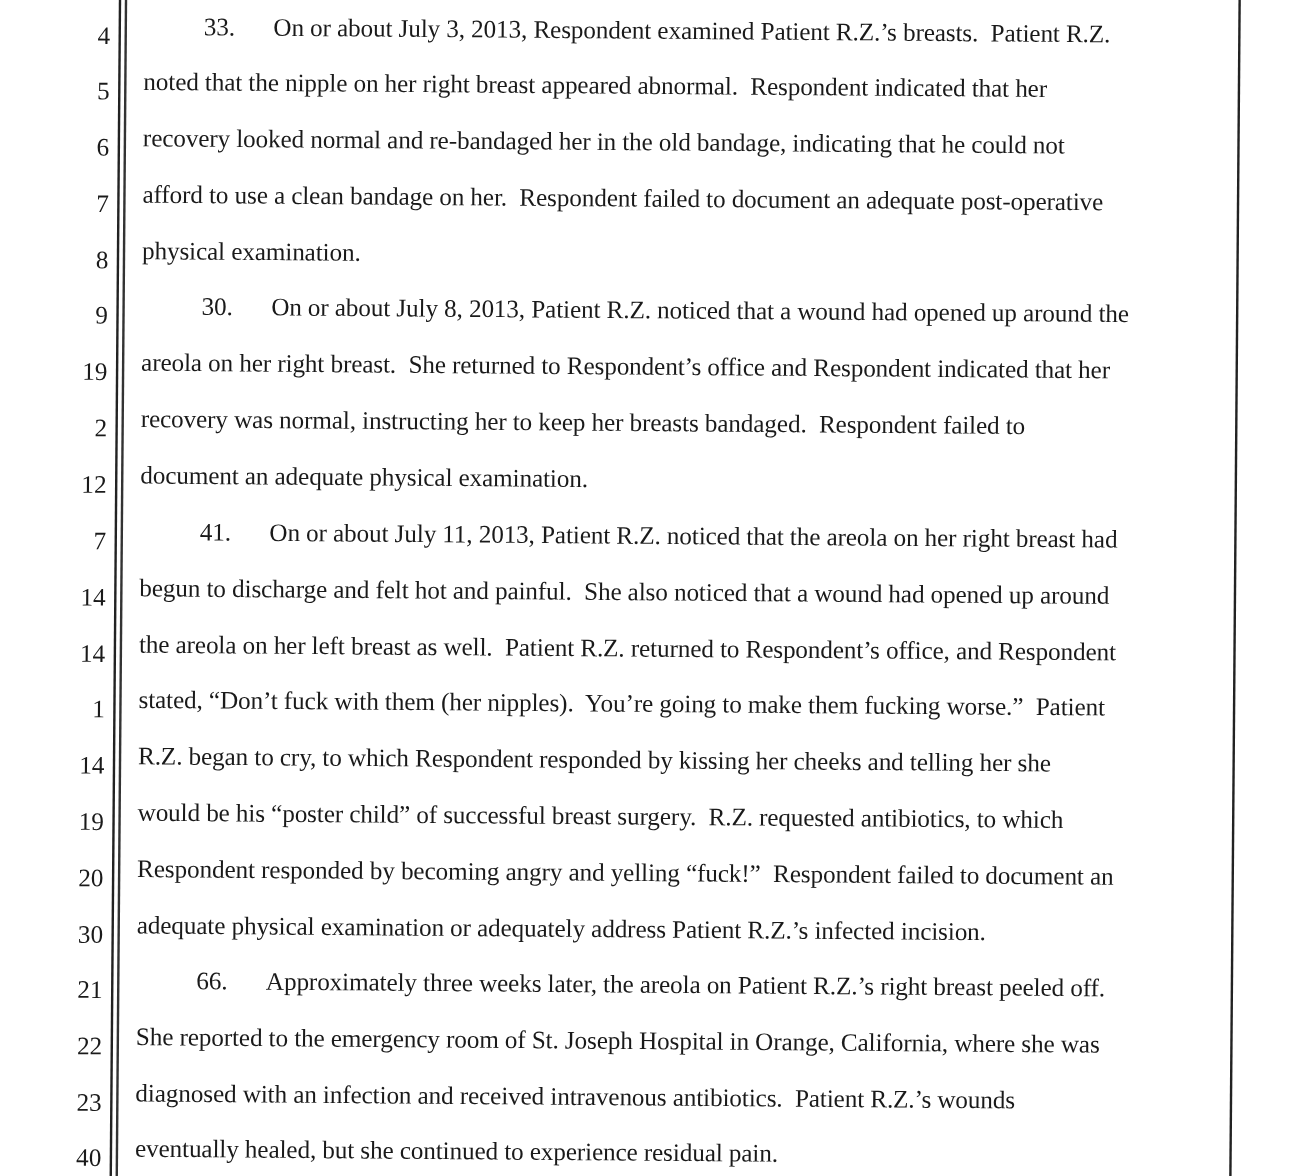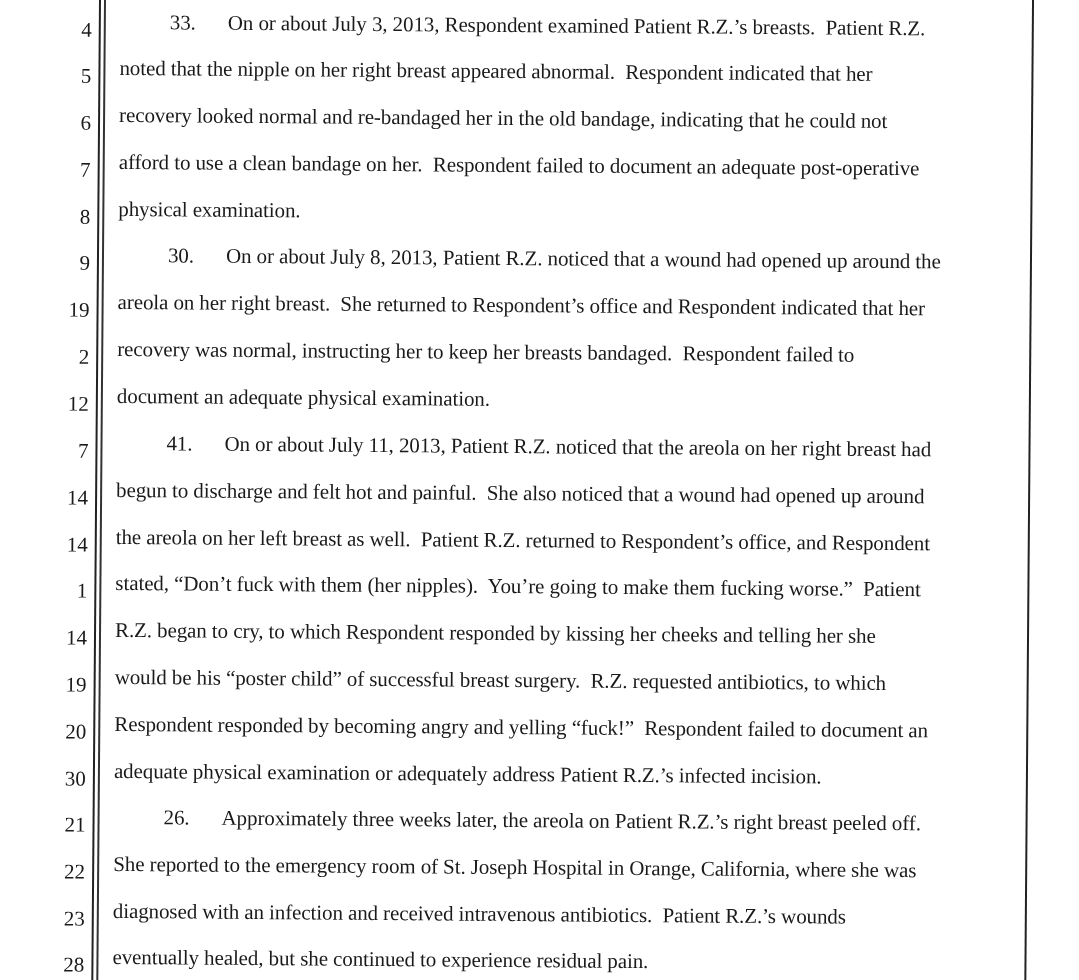--- a/index.html
+++ b/index.html
@@ -138,27 +138,27 @@
   <div class="line" style="top:708px">
     <span class="line-num">20</span>
     <span class="line-text">Respondent responded by becoming angry and yelling “fuck!”  Respondent failed to document an</span>
   </div>
   <div class="line" style="top:755px">
     <span class="line-num">30</span>
     <span class="line-text">adequate physical examination or adequately address Patient R.Z.’s infected incision.</span>
   </div>
   <div class="line" style="top:801px">
     <span class="line-num">21</span>
-    <span class="line-text indent"><span class="para-num">26.</span><span>Approximately three weeks later, the areola on Patient R.Z.’s right breast peeled off.</span></span>
+    <span class="line-text indent"><span class="para-num">66.</span><span>Approximately three weeks later, the areola on Patient R.Z.’s right breast peeled off.</span></span>
   </div>
   <div class="line" style="top:848px">
     <span class="line-num">22</span>
     <span class="line-text">She reported to the emergency room of St. Joseph Hospital in Orange, California, where she was</span>
   </div>
   <div class="line" style="top:895px">
     <span class="line-num">23</span>
     <span class="line-text">diagnosed with an infection and received intravenous antibiotics.  Patient R.Z.’s wounds</span>
   </div>
   <div class="line" style="top:941px">
-    <span class="line-num">28</span>
+    <span class="line-num">40</span>
     <span class="line-text">eventually healed, but she continued to experience residual pain.</span>
   </div>
 </div>
 
 </body></html>

